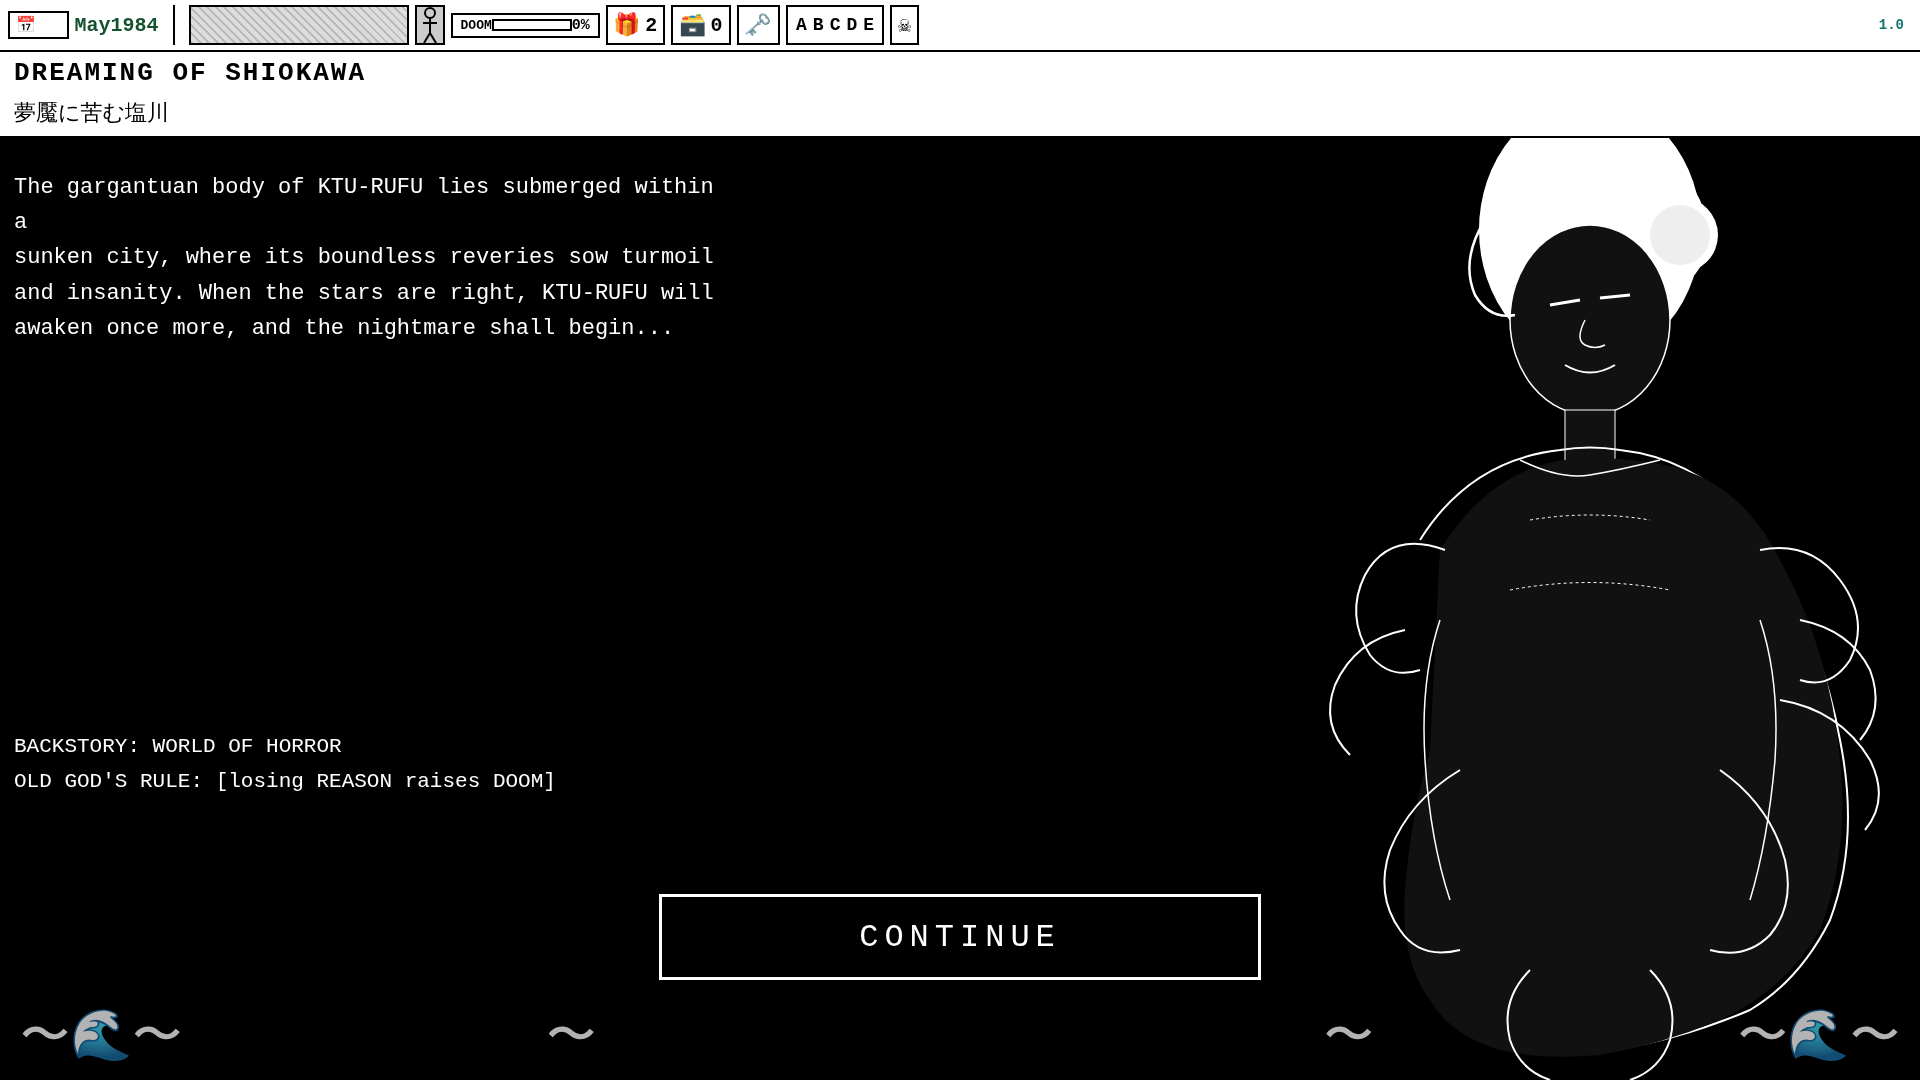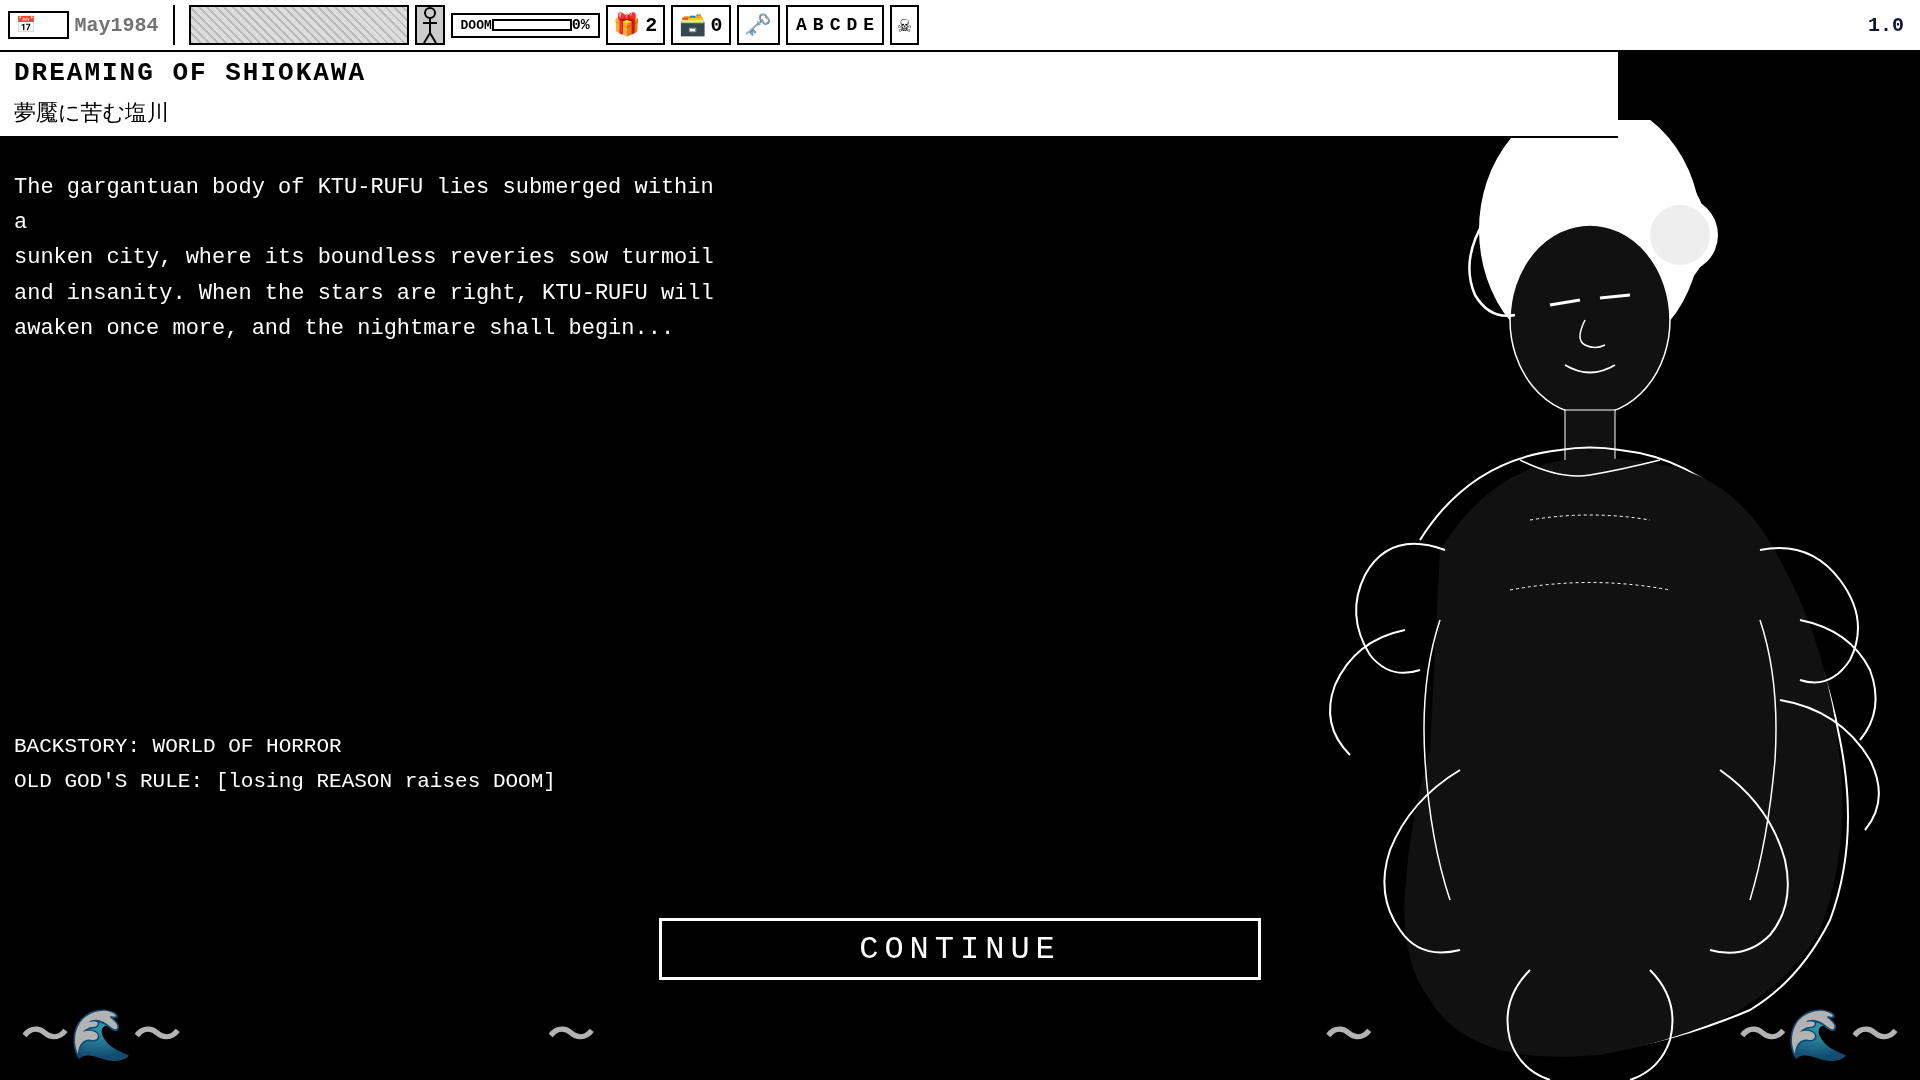--- a/index.html
+++ b/index.html
@@ -140,33 +140,33 @@
     }
 
     .hud-letter {
       font-size: 18px;
       font-weight: bold;
       color: #000;
       padding: 0 2px;
     }
 
     .hud-version {
-      font-size: 20px;
-      font-weight: bold;
-      color: #0f172a;
+      font-size: 14px;
+      font-weight: bold;
+      color: #0f766e;
       margin-left: auto;
       padding-right: 8px;
     }
 
     
     #title-area {
       position: absolute;
       top: 52px;
       left: 0;
-      width: 1618px;
+      width: 1920px;
       background: #fff;
       border-bottom: 2px solid #000;
       padding: 6px 14px 8px 14px;
       z-index: 9;
     }
 
     .title-en {
       font-size: 26px;
       font-weight: bold;
       color: #000;
@@ -214,21 +214,21 @@
       line-height: 1.7;
     }
 
     
     #continue-btn {
       position: absolute;
       bottom: 100px;
       left: 50%;
       transform: translateX(-50%);
       width: 602px;
-      height: 62px;
+      height: 86px;
       border: 3px solid #fff;
       background: #000;
       color: #fff;
       font-size: 32px;
       font-family: 'Courier New', monospace;
       letter-spacing: 6px;
       cursor: pointer;
       display: flex;
       align-items: center;
       justify-content: center;
@@ -280,21 +280,21 @@
   </style>
 </head>
 <body>
 
 <div id="hud">
 
   <div class="hud-date-box">
     <span style="font-size:16px;">📅</span>
     <span>31</span>
   </div>
-  <span style="font-size:20px;font-weight:bold;color:#737373;">May1984</span>
+  <span style="font-size:20px;font-weight:bold;color:#14532d;">May1984</span>
 
   <div class="hud-separator"></div>
 
   <div class="hud-map-area">
     <div class="hud-map-inner"></div>
   </div>
 
   <div class="hud-figure-icon">
     <svg width="22" height="36" viewBox="0 0 22 36">
       <circle cx="11" cy="6" r="5" fill="none" stroke="#000" stroke-width="2"></circle>

